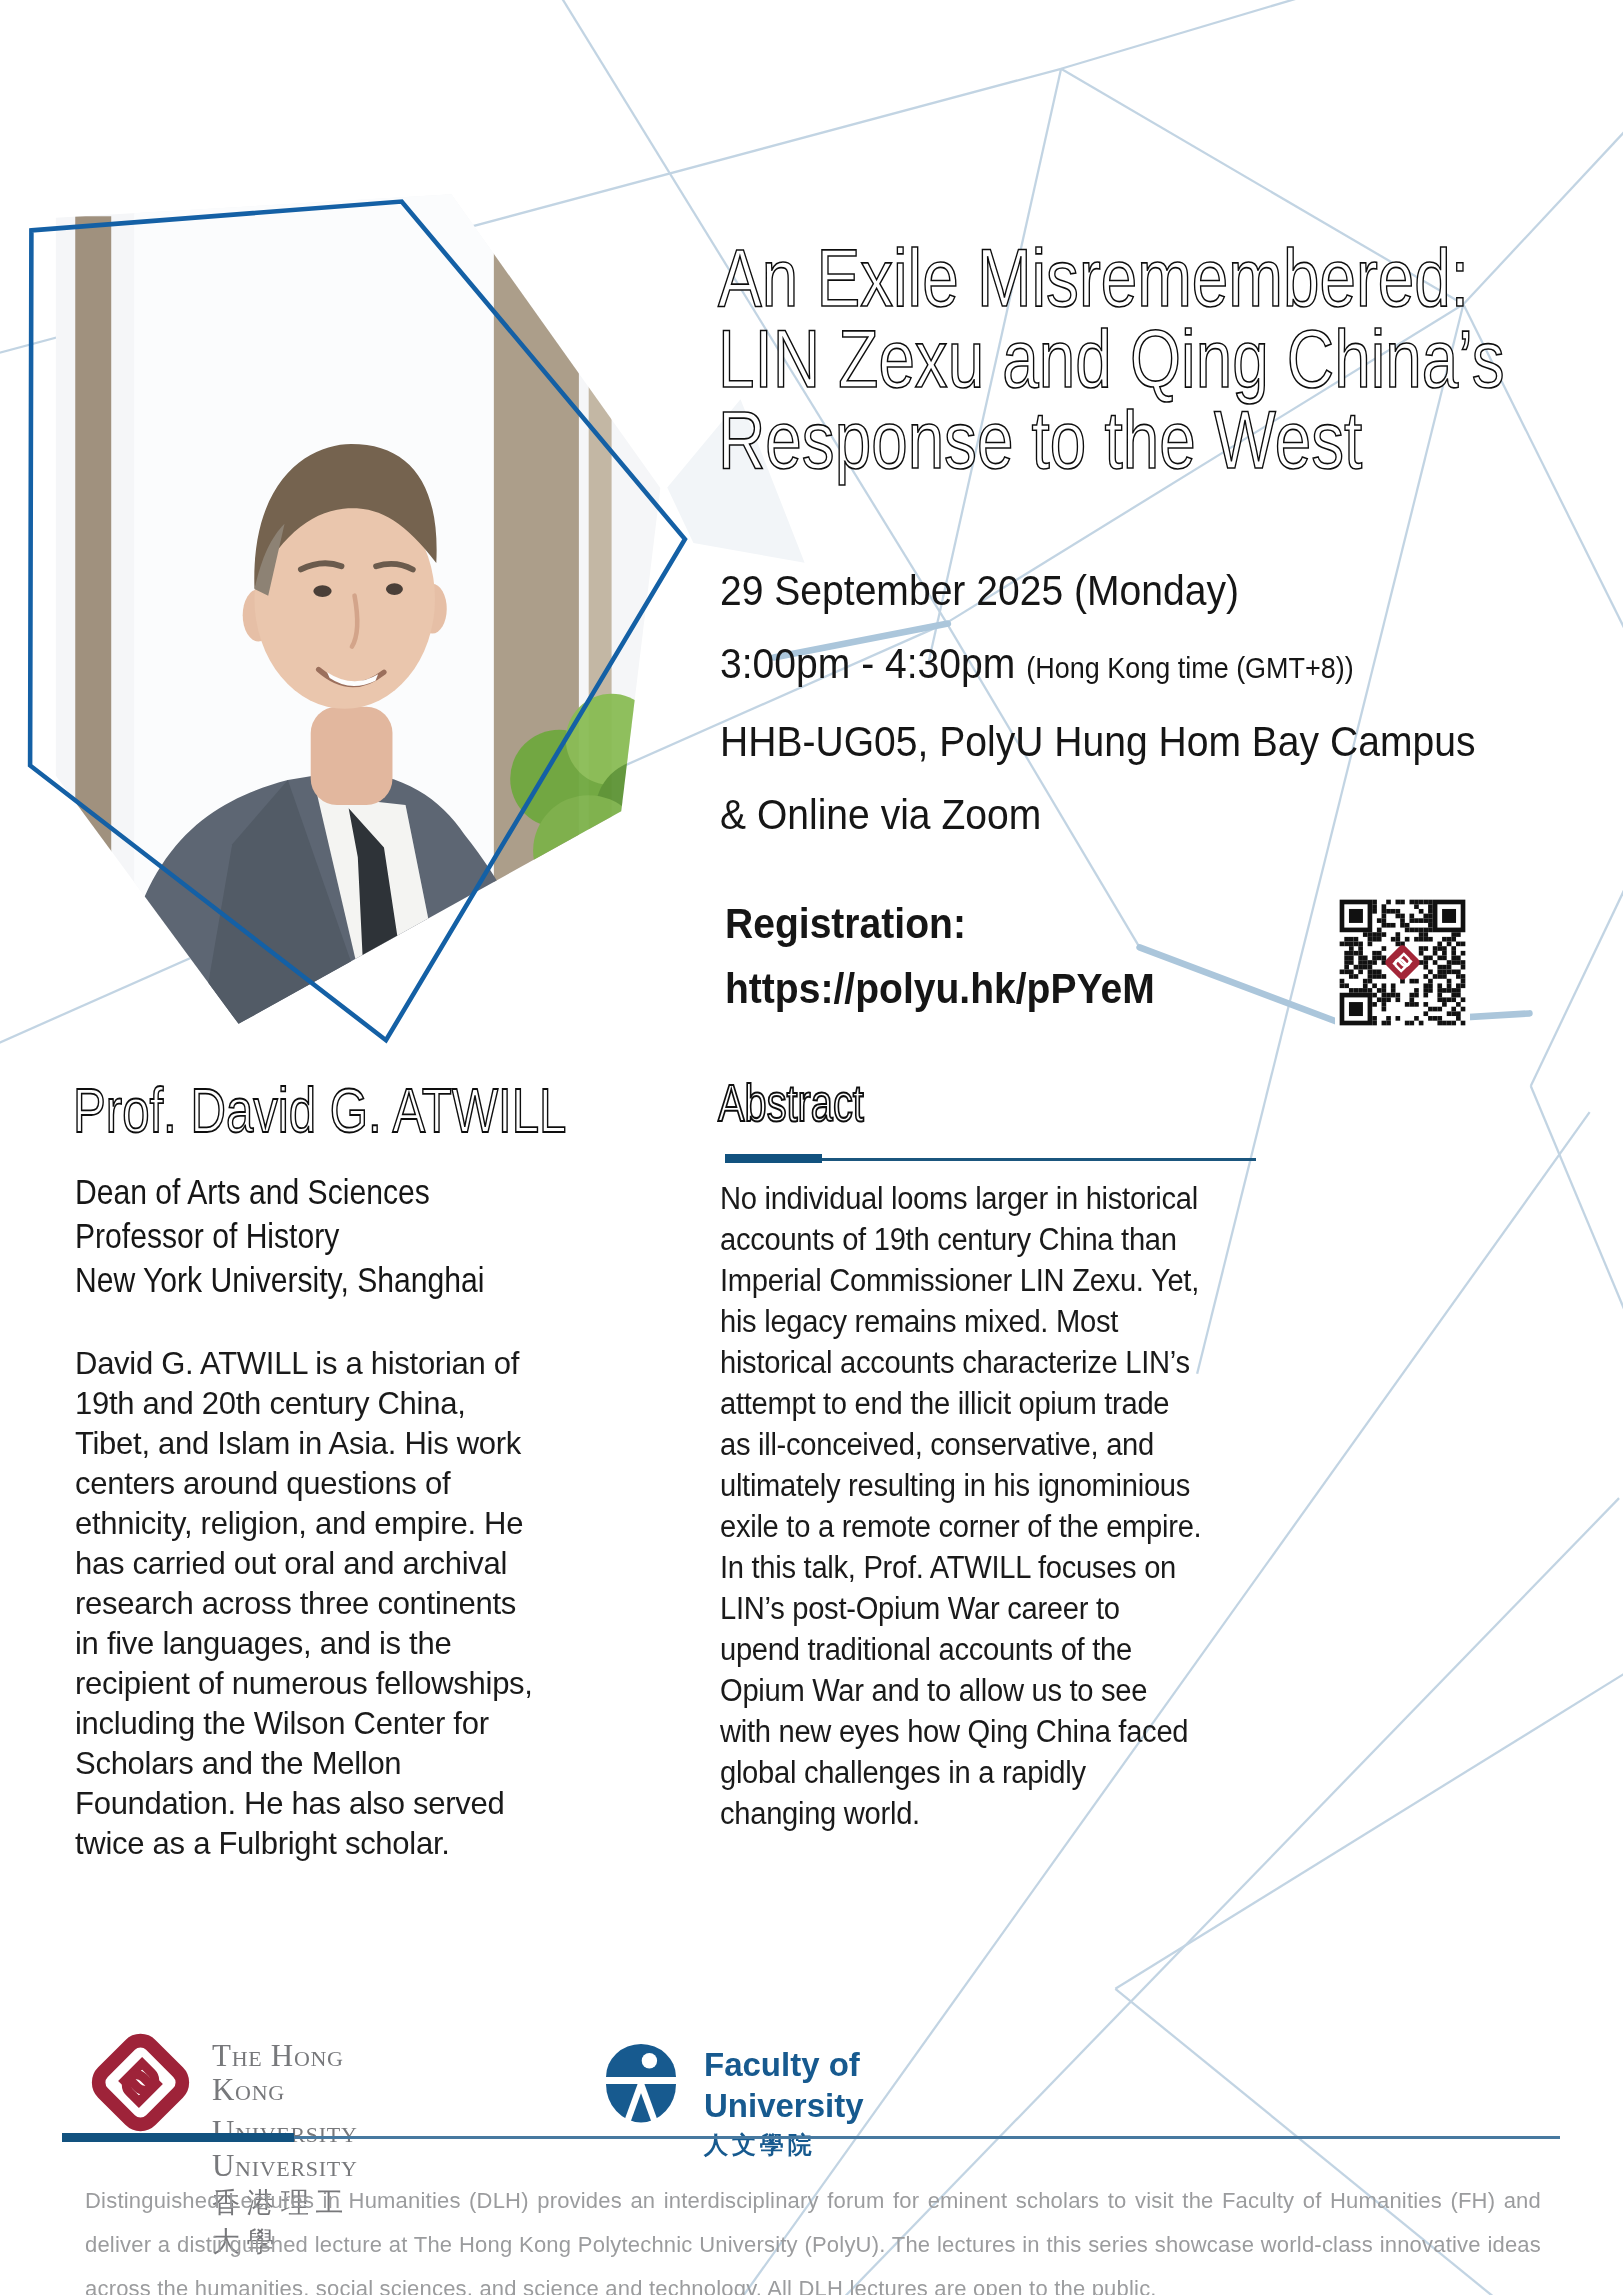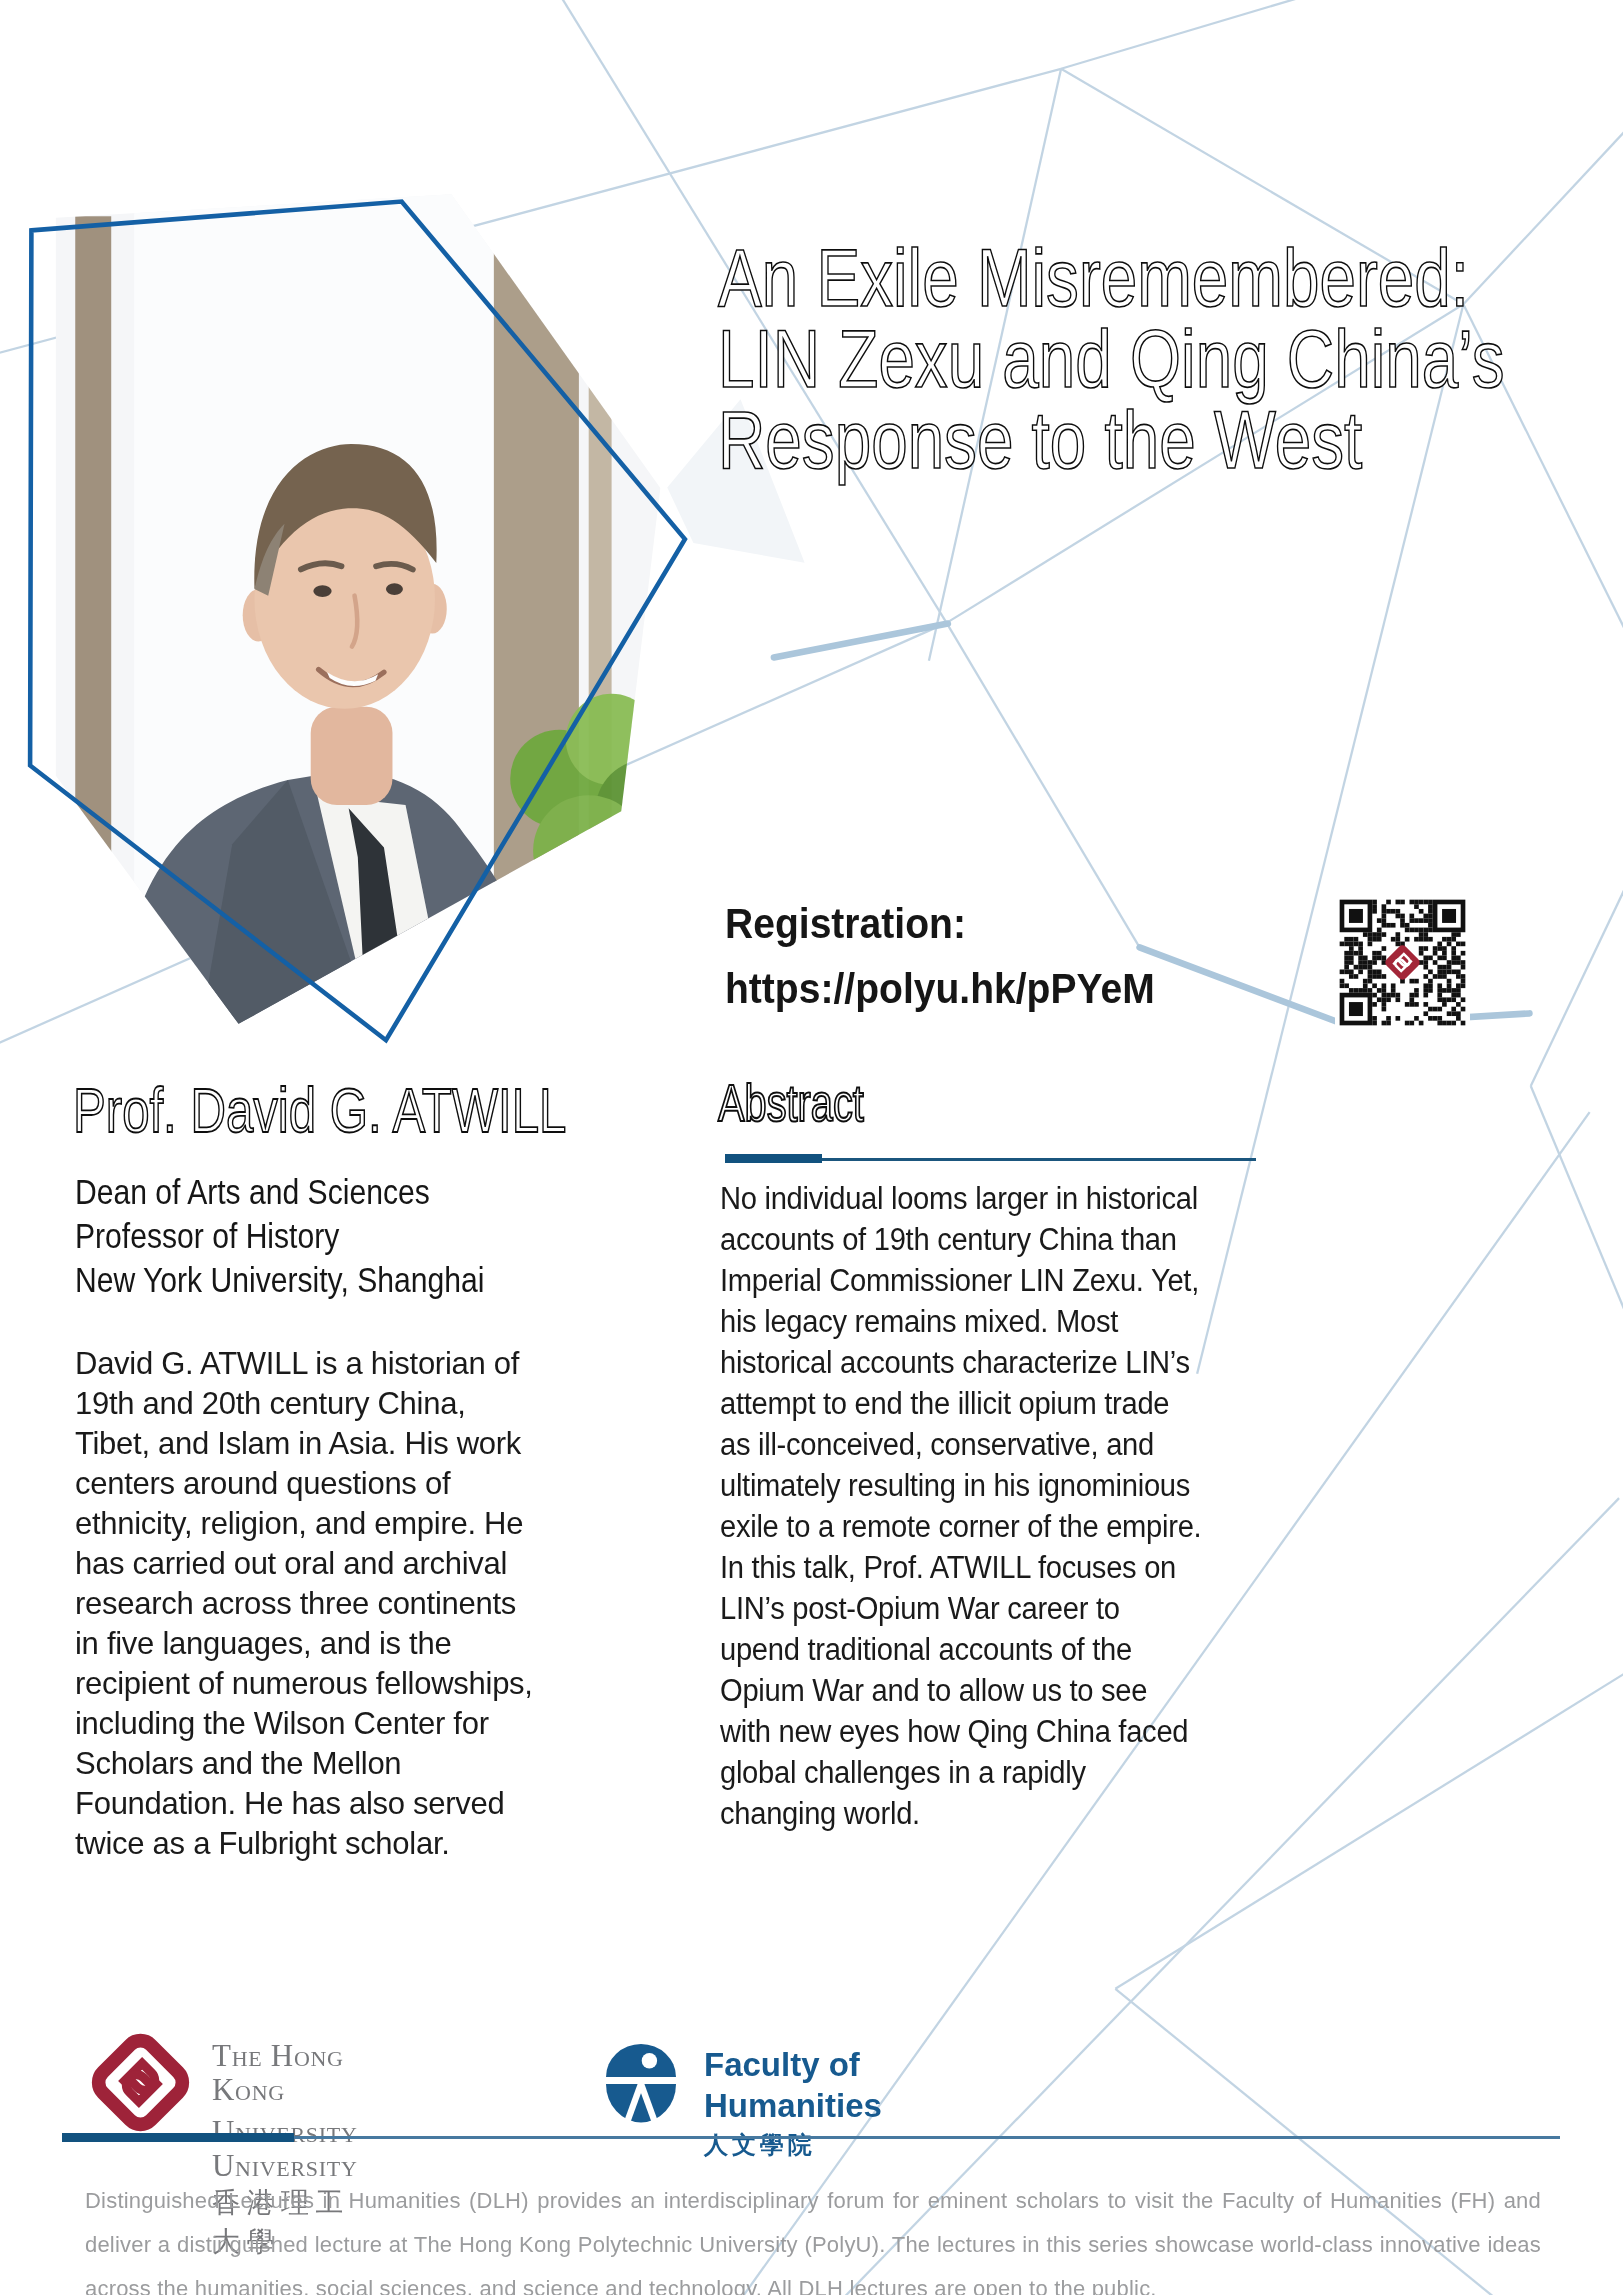--- a/index.html
+++ b/index.html
@@ -118,20 +118,26 @@
   <svg class="abs" style="left:0;top:0;pointer-events:none;" width="1623" height="2295" viewBox="0 0 2481 3508">
     <polygon points="48,352 614,308 1047,824 590,1590 46,1170" fill="none" stroke="#1460a5" stroke-width="7"></polygon>
   </svg>
 
   <div class="abs lecture-title">
     <span class="condensed" style="transform:scaleX(0.8);">An Exile Misremembered:</span><br>
     <span class="condensed" style="transform:scaleX(0.8);">LIN Zexu and Qing China’s</span><br>
     <span class="condensed" style="transform:scaleX(0.8);">Response to the West</span>
   </div>
 
+  <div class="abs event-block">
+    <span class="condensed" style="transform:scaleX(0.93);">29 September 2025 (Monday)</span><br>
+    <span class="condensed" style="transform:scaleX(0.93);"><span>3:00pm - 4:30pm</span><span class="event-note" style="margin-left:11.8px;">(Hong Kong time (GMT+8))</span></span><br>
+    <span class="condensed" style="transform:scaleX(0.93);">HHB-UG05, PolyU Hung Hom Bay Campus</span><br>
+    <span class="condensed" style="transform:scaleX(0.93);">&amp; Online via Zoom</span>
+  </div>
 
   <div class="abs reg-block">
     <span class="condensed" style="transform:scaleX(0.93);">Registration:</span><br>
     <a href="#" class="condensed" style="transform:scaleX(0.93);color:#161616;text-decoration:none;">https://polyu.hk/pPYeM</a>
   </div>
 
   <svg class="abs" style="left:1335px;top:895px;" width="135" height="135" viewBox="0 0 29 29" id="qr-svg">
     <rect x="0" y="0" width="29" height="29" fill="#ffffff"></rect>
   <rect x="8" y="1" width="1" height="1" fill="#111111"></rect>
       <rect x="11" y="1" width="1" height="1" fill="#111111"></rect>
@@ -475,21 +481,21 @@
 
   <div class="abs foh-lockup">
     <svg width="84" height="92" viewBox="0 0 120 130">
       <path d="M10,52 A50 47 0 0 1 110,52 Z" fill="#175a8f"></path>
       <circle cx="72" cy="29" r="11" fill="#ffffff"></circle>
       <path d="M10,62 A50 55 0 0 0 110,62 Z" fill="#175a8f"></path>
       <path d="M60,62 L36,128" stroke="#ffffff" stroke-width="9"></path>
       <path d="M60,62 L84,128" stroke="#ffffff" stroke-width="9"></path>
     </svg>
     <div class="abs foh-text">
-      <div class="foh-en">Faculty of Humanities</div>
+      <div class="foh-en">Faculty of University</div>
       <div class="foh-zh">人文學院</div>
     </div>
   </div>
 
   <div class="abs footer-rule-thick"></div>
   <div class="abs footer-rule-thin"></div>
   <div class="abs footer-blurb">Distinguished Lectures in Humanities (DLH) provides an interdisciplinary forum for eminent scholars to visit the Faculty of Humanities (FH) and deliver a distinguished lecture at The Hong Kong Polytechnic University (PolyU). The lectures in this series showcase world-class innovative ideas across the humanities, social sciences, and science and technology. All DLH lectures are open to the public.</div>
 
 </div>
 

